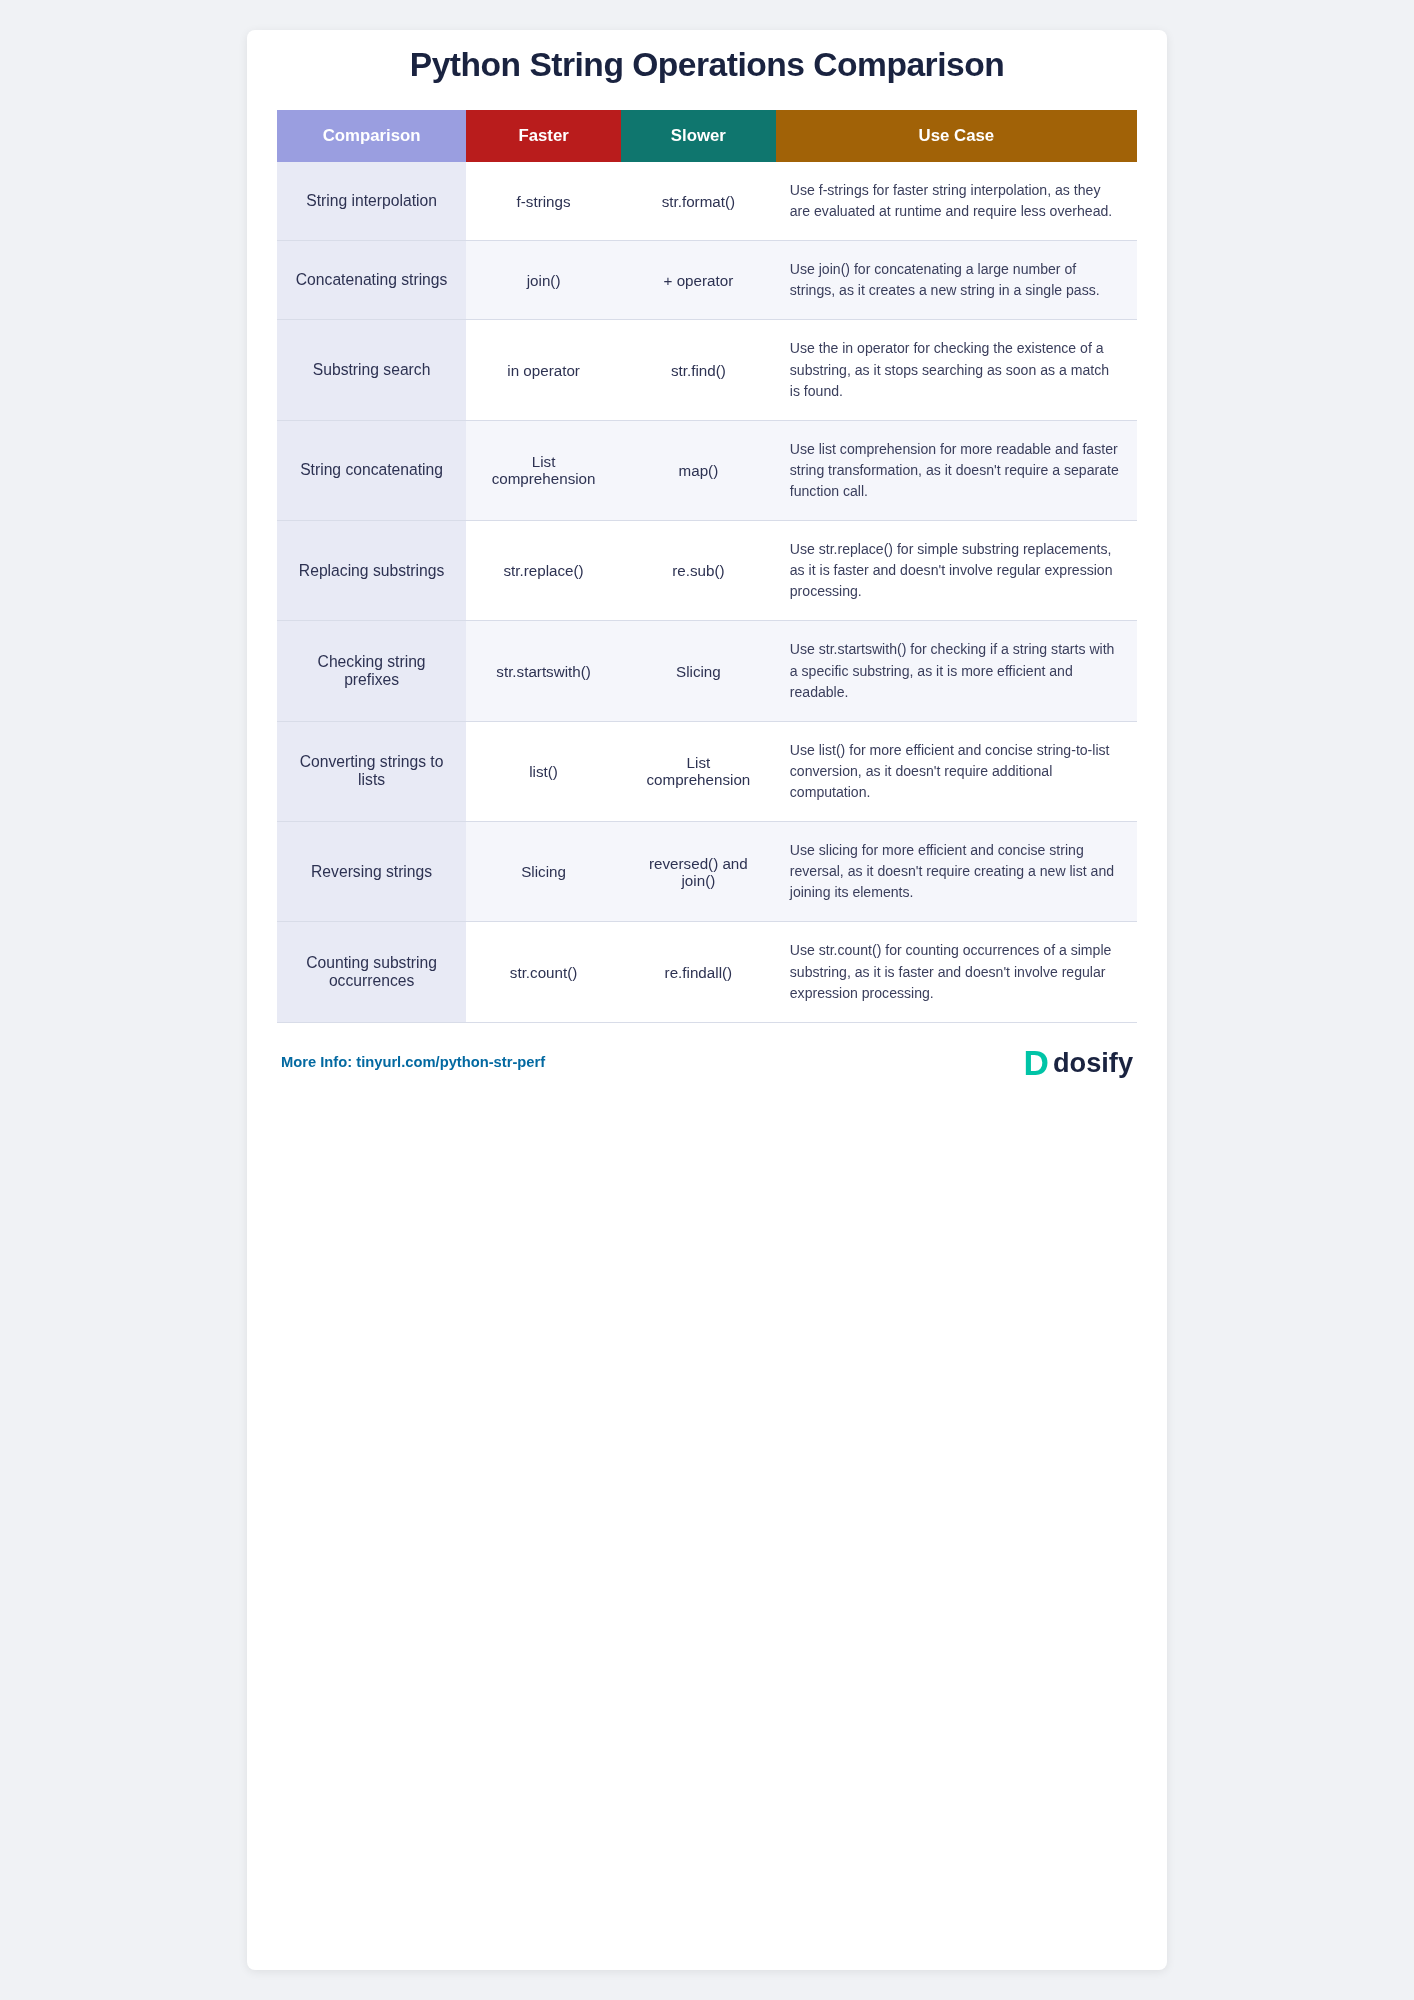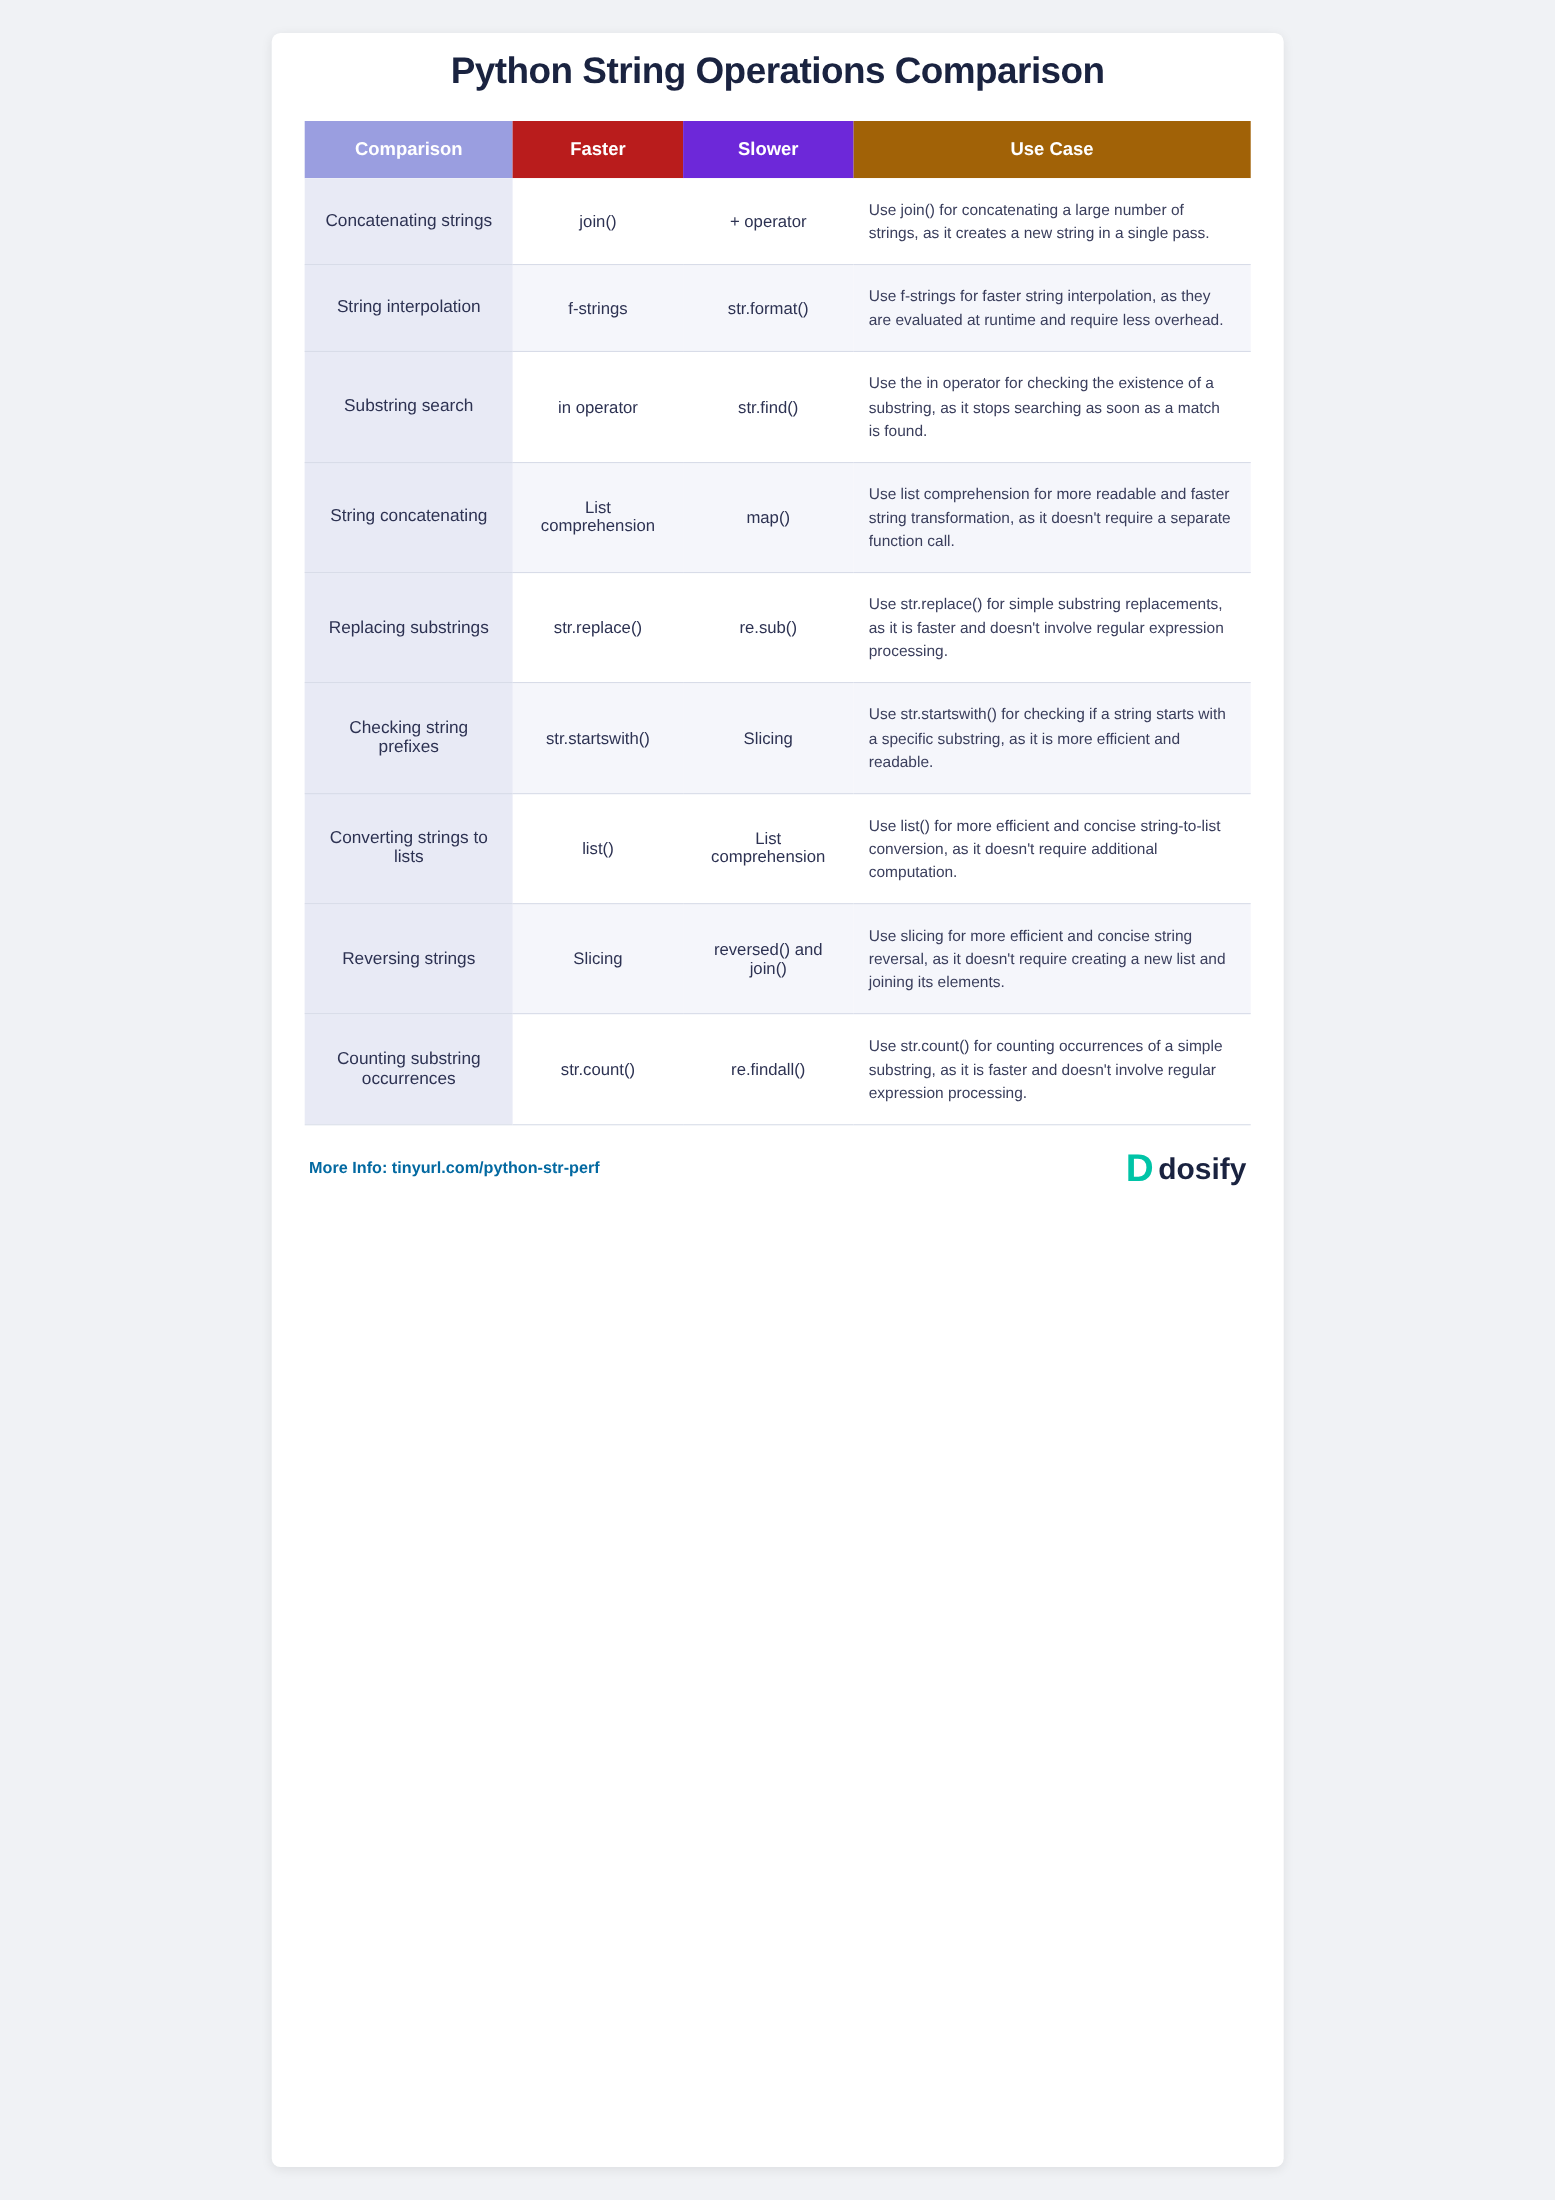--- a/index.html
+++ b/index.html
@@ -38,21 +38,21 @@
       font-weight: 700;
       font-size: 1.05rem;
       padding: 16px 14px;
       text-align: center;
     }
     thead tr th:first-child {
       background: #9a9ee0;
       border-radius: 0;
     }
     thead tr th:nth-child(2) { background: #b91c1c; }
-    thead tr th:nth-child(3) { background: #6d28d9; }
+    thead tr th:nth-child(3) { background: #0f766e; }
     thead tr th:nth-child(4) { background: #a16207; }
 
     tbody tr {
       border-bottom: 1px solid #d8dce8;
     }
     tbody tr:nth-child(even) {
       background: #f5f6fb;
     }
     tbody tr:nth-child(odd) {
       background: #ffffff;
@@ -129,30 +129,30 @@
     <thead>
       <tr>
         <th>Comparison</th>
         <th>Faster</th>
         <th>Slower</th>
         <th>Use Case</th>
       </tr>
     </thead>
     <tbody id="table-body">
     <tr>
+          <td>String interpolation</td>
+          <td>f-strings</td>
+          <td>str.format()</td>
+          <td>Use f-strings for faster string interpolation, as they are evaluated at runtime and require less overhead.</td>
+        </tr>
+        <tr>
           <td>Concatenating strings</td>
           <td>join()</td>
           <td>+ operator</td>
           <td>Use join() for concatenating a large number of strings, as it creates a new string in a single pass.</td>
-        </tr>
-        <tr>
-          <td>String interpolation</td>
-          <td>f-strings</td>
-          <td>str.format()</td>
-          <td>Use f-strings for faster string interpolation, as they are evaluated at runtime and require less overhead.</td>
         </tr>
         <tr>
           <td>Substring search</td>
           <td>in operator</td>
           <td>str.find()</td>
           <td>Use the in operator for checking the existence of a substring, as it stops searching as soon as a match is found.</td>
         </tr>
         <tr>
           <td>String concatenating</td>
           <td>List comprehension</td>

